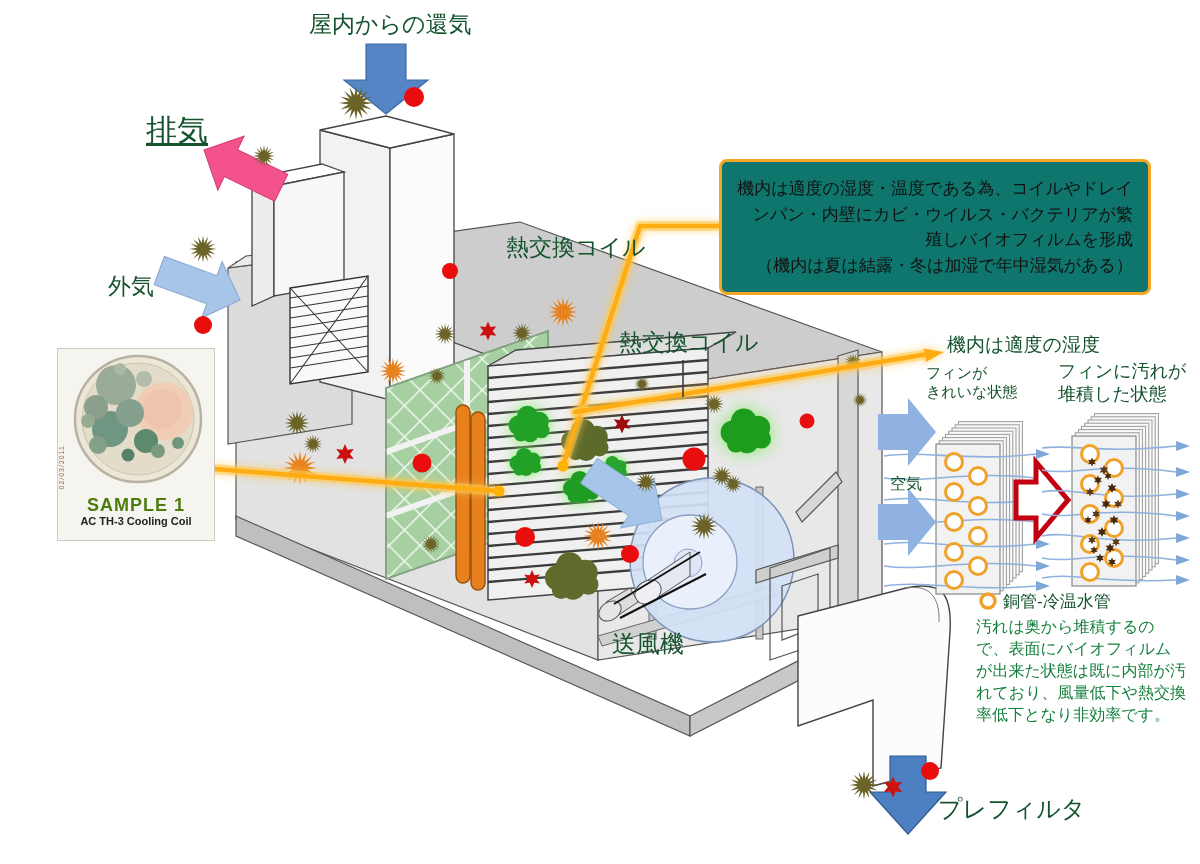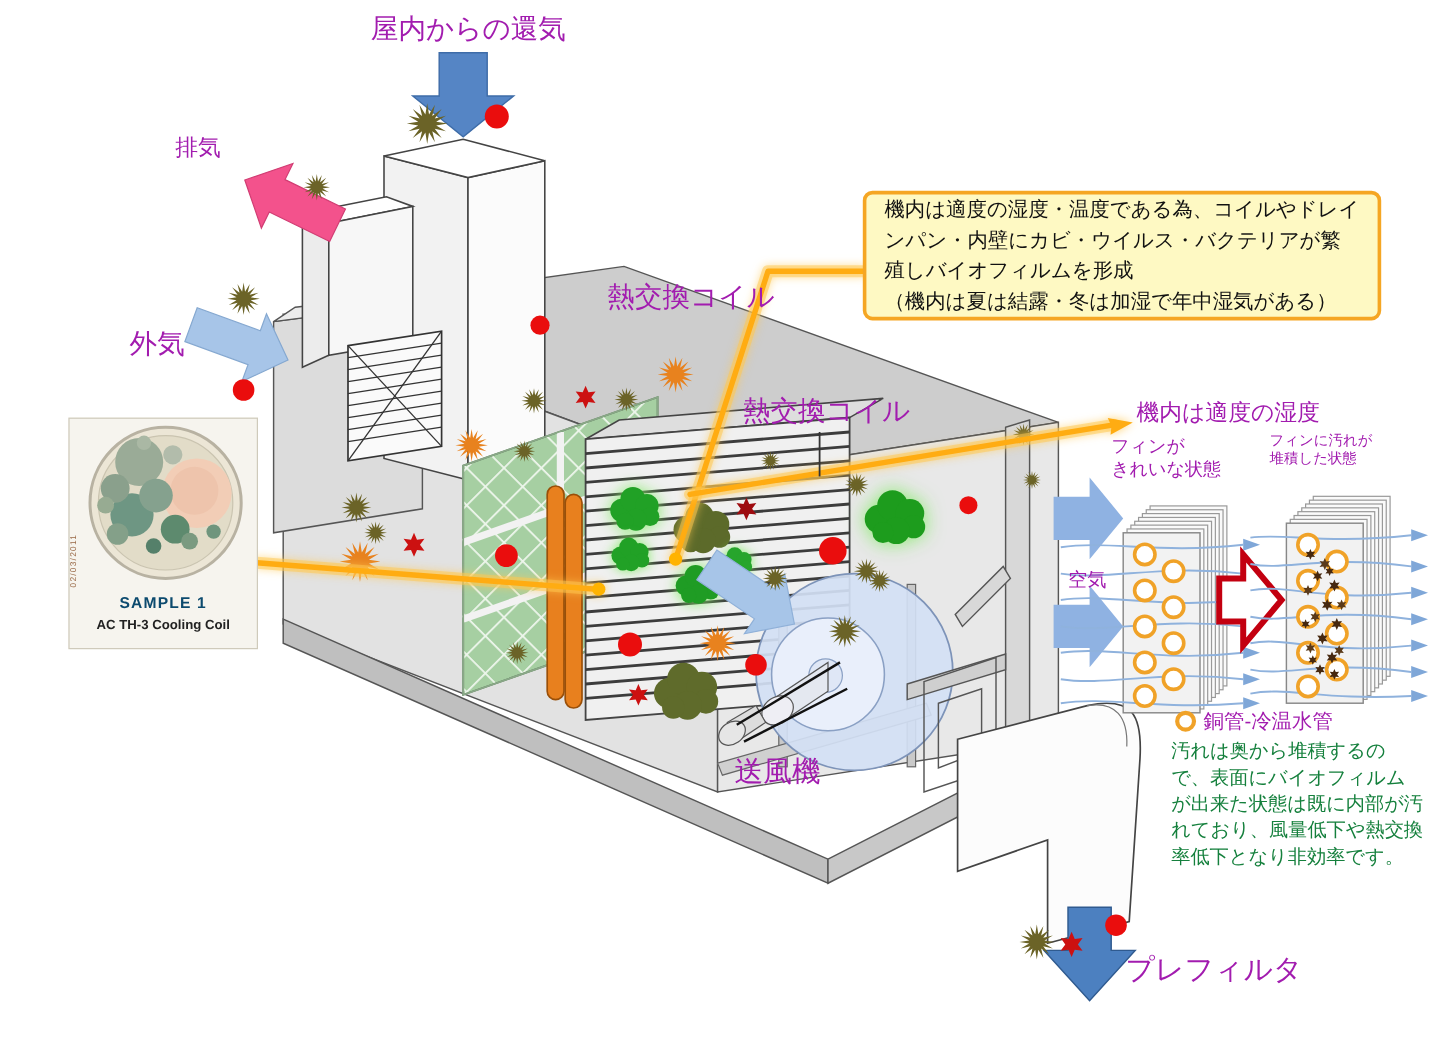--- a/index.html
+++ b/index.html
@@ -2,39 +2,40 @@
 <html><head>
 <meta charset="utf-8">
 <style>
   html,body{margin:0;padding:0;}
   body{
     width:1200px;height:864px;position:relative;background:#ffffff;
     font-family:"Liberation Sans","DejaVu Sans",sans-serif;overflow:hidden;
   }
   #scene{position:absolute;left:0;top:0;z-index:1;}
   .lbl{
-    position:absolute;z-index:3;color:#a21caf;white-space:pre-line;
+    position:absolute;z-index:3;color:#14532d;white-space:pre-line;
     font-family:"Liberation Sans","DejaVu Sans",sans-serif;line-height:1.25;
   }
   .callout-box{
     position:absolute;left:719px;top:159px;width:396px;z-index:3;
-    border:3px solid #f5a623;border-radius:8px;background:#fef9c3;
-    padding:0 15px;font-size:17px;line-height:1.5;color:#111;
+    border:3px solid #f5a623;border-radius:8px;background:#0f766e;
+    padding:14px 15px;font-size:17px;line-height:1.5;color:#111;
     white-space:pre-line;
+    text-align:right;
   }
   .note-text{
     position:absolute;left:976px;top:616px;width:210px;z-index:3;
     font-size:16px;line-height:1.38;color:#15803d;
   }
   .photo{
     position:absolute;left:57px;top:348px;width:158px;height:193px;z-index:2;
     background:#f6f4ee;border:1px solid #cfcabb;box-sizing:border-box;
   }
   .photo .cap1{position:absolute;left:0;right:0;top:146px;text-align:center;
-    font-weight:bold;font-size:13px;letter-spacing:1px;color:#0c4a6e;}
+    font-weight:bold;font-size:18px;letter-spacing:1px;color:#4d7c0f;}
   .photo .cap2{position:absolute;left:0;right:0;top:166px;text-align:center;
     font-weight:bold;font-size:11px;color:#222;}
   .photo .datestamp{
     position:absolute;left:0px;top:96px;font-size:7px;color:#9a6a48;
     writing-mode:vertical-rl;transform:rotate(180deg);letter-spacing:1px;z-index:2;
   }
   .glow-green{filter:drop-shadow(0 0 5px rgba(130,235,100,.95));}
   .glow-orange{filter:drop-shadow(0 0 4px rgba(255,200,80,.8));}
 </style>
 </head>
@@ -381,31 +382,31 @@
     <circle cx="30" cy="72" r="7" fill="#97ab92"></circle>
     <circle cx="62" cy="20" r="6" fill="#aab8a4"></circle>
     <circle cx="86" cy="30" r="8" fill="#b2bcab"></circle>
   </svg>
   <div class="cap1">SAMPLE 1</div>
   <div class="cap2">AC TH-3 Cooling Coil</div>
   <div class="datestamp">02/03/2011</div>
 </div>
 
 <div class="lbl" style="left:309px;top:10px;font-size:23px;">屋内からの還気</div>
-<div class="lbl" style="left:146px;top:112px;font-size:19px;">排気</div>
+<div class="lbl" style="left:146px;top:112px;font-size:31px;text-decoration:underline;">排気</div>
 <div class="lbl" style="left:108px;top:228px;font-size:23px;margin-top:44px;">外気</div>
 <div class="lbl" style="left:506px;top:233px;font-size:23px;">熱交換コイル</div>
 <div class="lbl" style="left:619px;top:328px;font-size:23px;">熱交換コイル</div>
 <div class="lbl" style="left:612px;top:629px;font-size:24px;">送風機</div>
 <div class="lbl" style="left:938px;top:794px;font-size:24px;">プレフィルタ</div>
 
 <div class="lbl" style="left:947px;top:333px;font-size:19px;">機内は適度の湿度</div>
 <div class="lbl" style="left:926px;top:364px;font-size:15px;">フィンが
 きれいな状態</div>
-<div class="lbl" style="left:1058px;top:360px;font-size:12px;">フィンに汚れが
+<div class="lbl" style="left:1058px;top:360px;font-size:18px;">フィンに汚れが
 堆積した状態</div>
 <div class="lbl" style="left:890px;top:474px;font-size:16px;">空気</div>
 <div class="lbl" style="left:1003px;top:591px;font-size:17px;">銅管-冷温水管</div>
 
 <div class="callout-box">機内は適度の湿度・温度である為、コイルやドレインパン・内壁にカビ・ウイルス・バクテリアが繁殖しバイオフィルムを形成
 （機内は夏は結露・冬は加湿で年中湿気がある）</div>
 
 <div class="note-text">汚れは奥から堆積するので、表面にバイオフィルムが出来た状態は既に内部が汚れており、風量低下や熱交換率低下となり非効率です。</div>
 
 </body></html>

